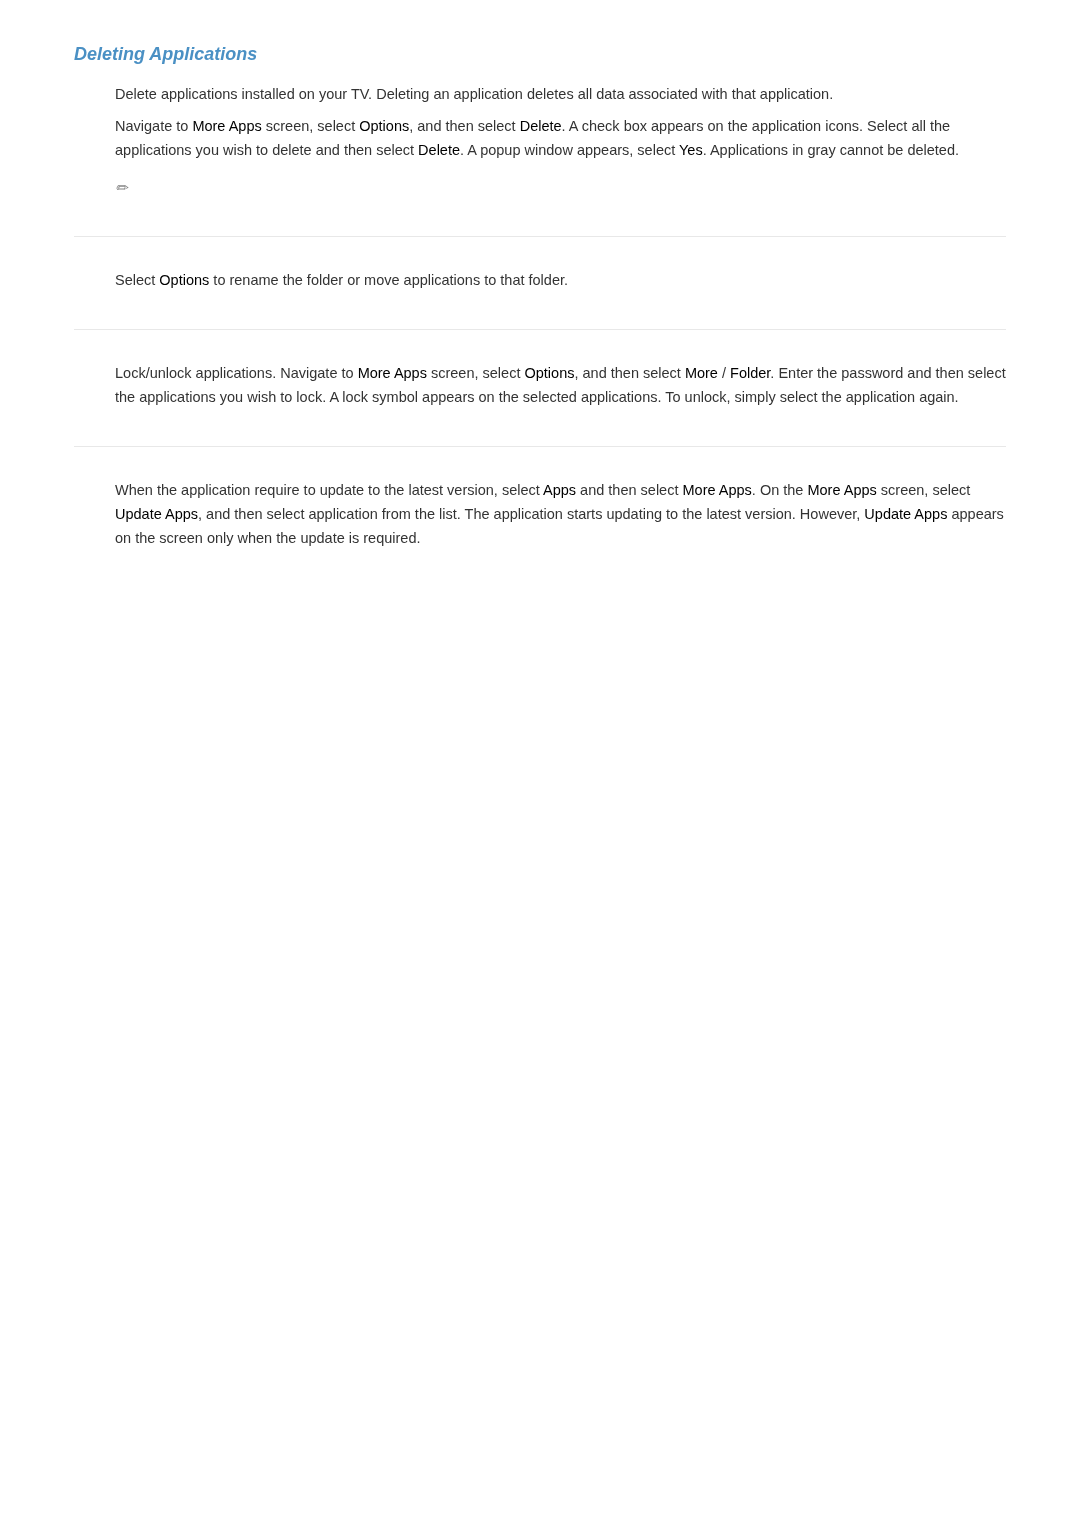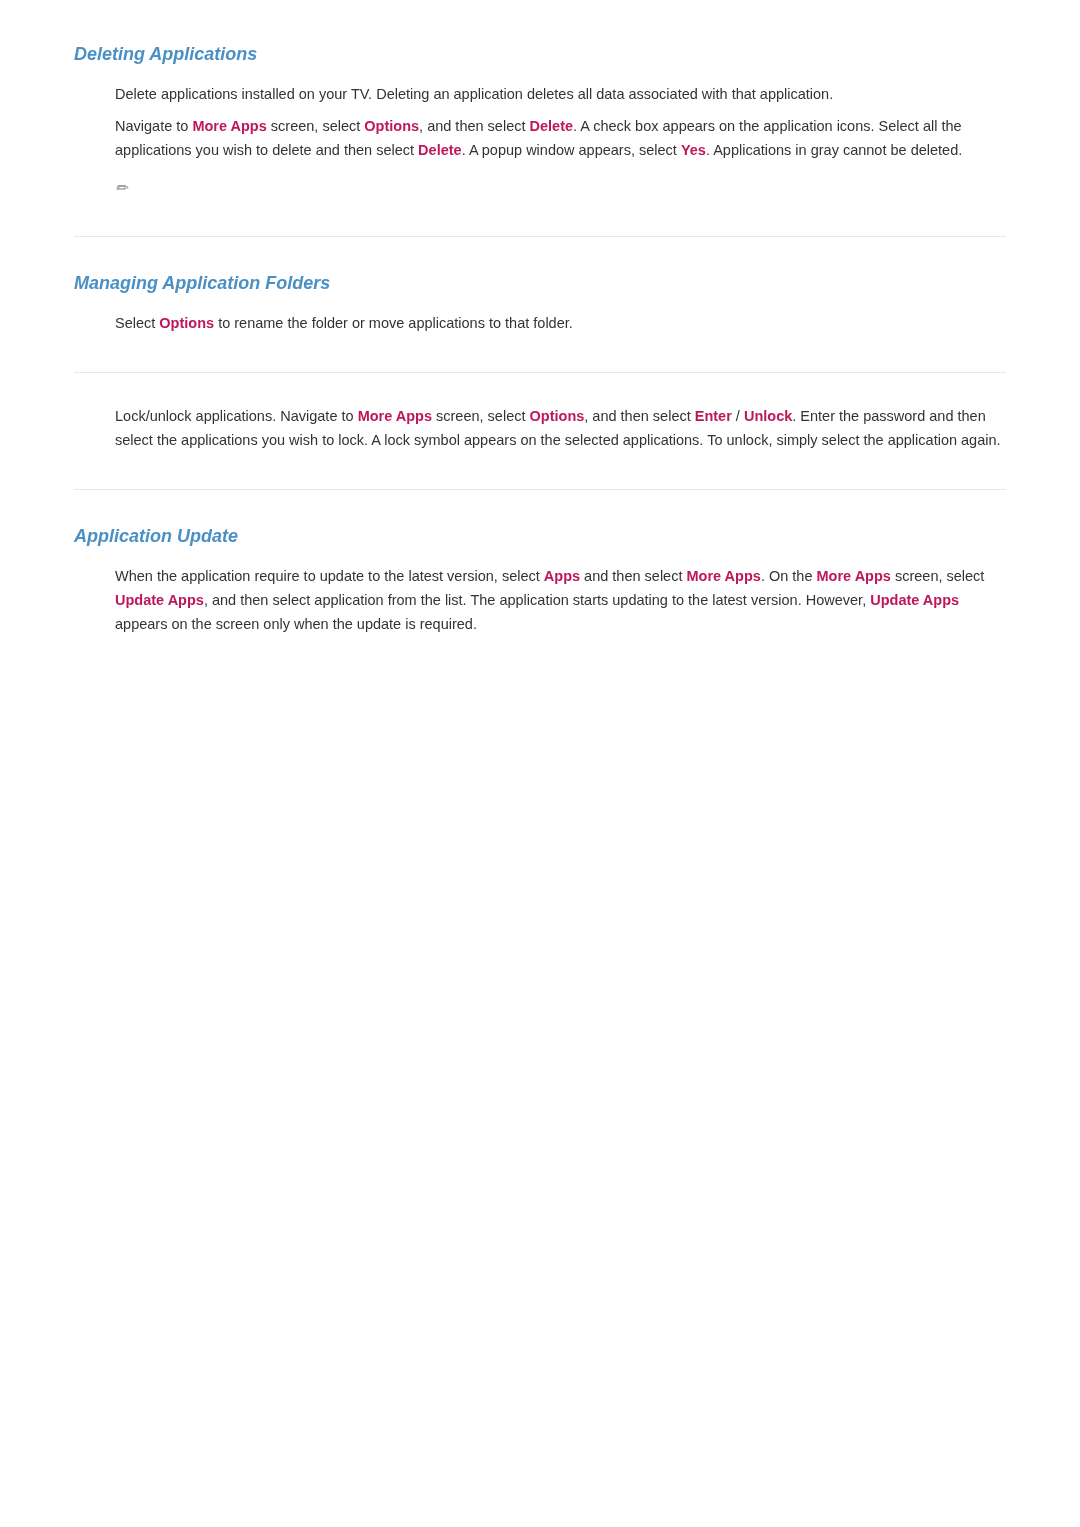--- a/index.html
+++ b/index.html
@@ -36,22 +36,22 @@
       color: #333;
       line-height: 1.65;
       margin-left: 41px;
     }
 
     .section-body p {
       margin-bottom: 8px;
     }
 
     .link {
-      color: #be185d;
-      font-weight: bold;
+      color: #000000;
+      font-weight: normal;
     }
 
     .note {
       display: flex;
       align-items: flex-start;
       gap: 8px;
       margin-top: 12px;
       color: #777;
       font-size: 13.5px;
       font-style: italic;
@@ -79,31 +79,29 @@
       <div class="section-body">
         <p>Delete applications installed on your TV. Deleting an application deletes all data associated with that application.</p>
         <p>Navigate to <span class="link">More Apps</span> screen, select <span class="link">Options</span>, and then select <span class="link">Delete</span>. A check box appears on the application icons. Select all the applications you wish to delete and then select <span class="link">Delete</span>. A popup window appears, select <span class="link">Yes</span>. Applications in gray cannot be deleted.</p>
         <div class="note">
           <span class="note-icon">✏</span>
         </div>
       </div>
     </div>
     <hr class="divider">
     <div class="section">
-      <div class="section-title">Managing Application Folders</div>
       <div class="section-body">
         <p>Select <span class="link">Options</span> to rename the folder or move applications to that folder.</p>
       </div>
     </div>
     <hr class="divider">
     <div class="section">
       <div class="section-body">
-        <p>Lock/unlock applications. Navigate to <span class="link">More Apps</span> screen, select <span class="link">Options</span>, and then select <span class="link">Enter</span> / <span class="link">Unlock</span>. Enter the password and then select the applications you wish to lock. A lock symbol appears on the selected applications. To unlock, simply select the application again.</p>
+        <p>Lock/unlock applications. Navigate to <span class="link">More Apps</span> screen, select <span class="link">Options</span>, and then select <span class="link">More</span> / <span class="link">Folder</span>. Enter the password and then select the applications you wish to lock. A lock symbol appears on the selected applications. To unlock, simply select the application again.</p>
       </div>
     </div>
     <hr class="divider">
     <div class="section">
-      <div class="section-title">Application Update</div>
       <div class="section-body">
         <p>When the application require to update to the latest version, select <span class="link">Apps</span> and then select <span class="link">More Apps</span>. On the <span class="link">More Apps</span> screen, select <span class="link">Update Apps</span>, and then select application from the list. The application starts updating to the latest version. However, <span class="link">Update Apps</span> appears on the screen only when the update is required.</p>
       </div>
     </div>
   </div>
 
 </body></html>

